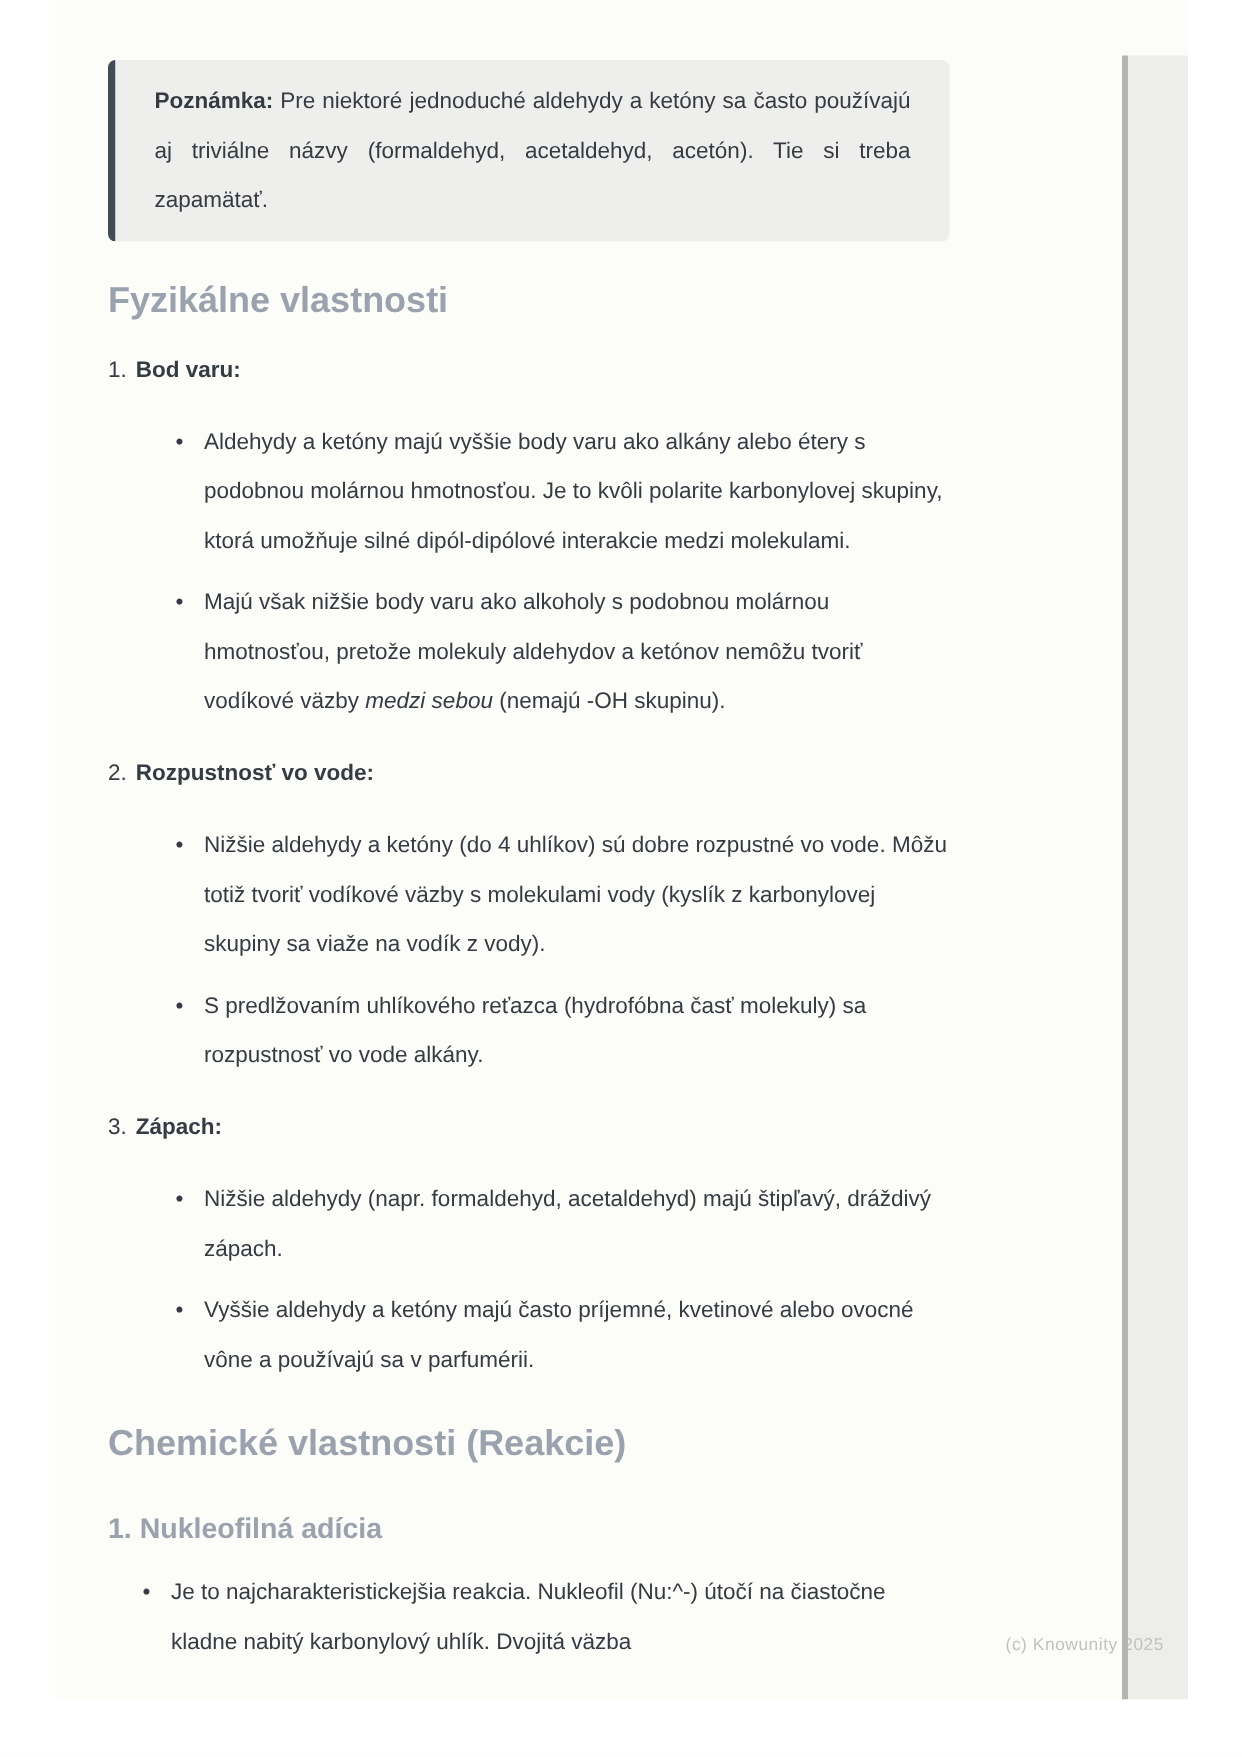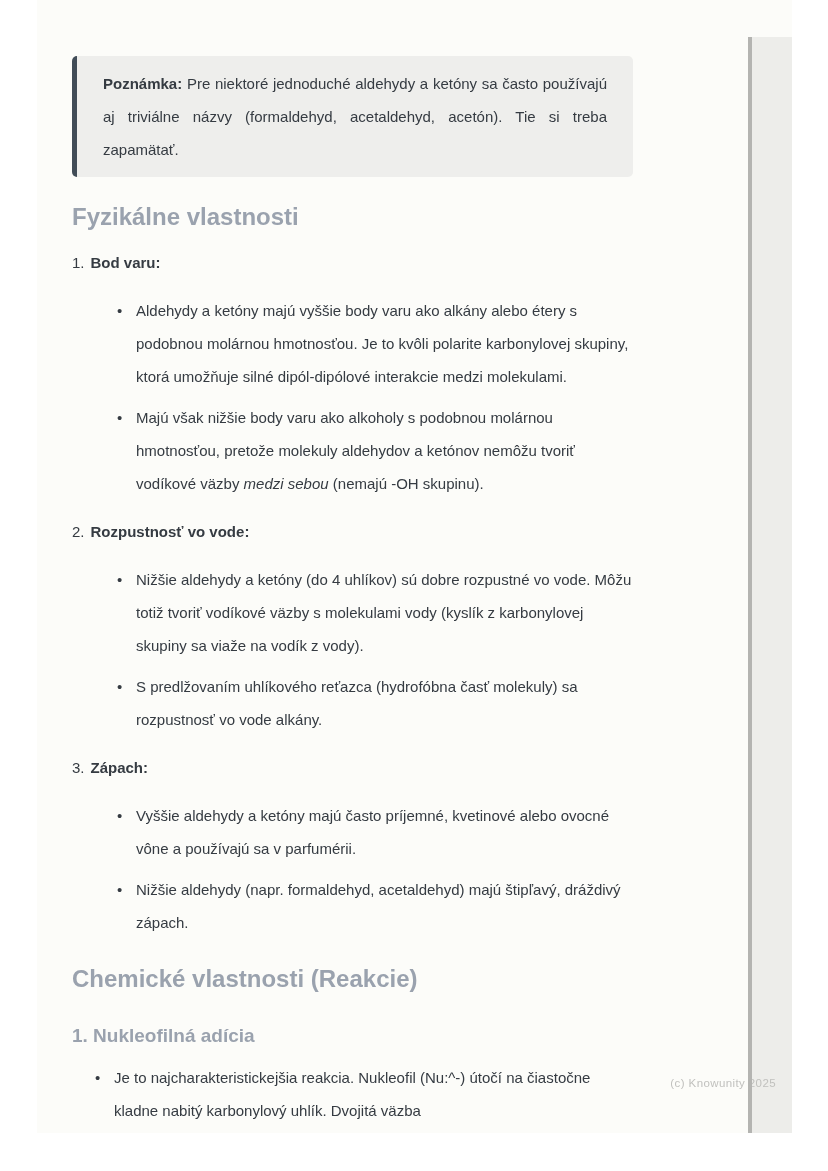--- a/index.html
+++ b/index.html
@@ -30,31 +30,31 @@
   .rail{
     position:absolute;top:37px;right:0;bottom:0;width:40px;
     background:var(--rail-bg);
   }
   .scroll-thumb{
     position:absolute;top:37px;right:40px;bottom:0;width:4px;
     background:var(--scrollbar);
     z-index:4;
   }
   .watermark{
-    position:absolute;right:16px;bottom:42px;
+    position:absolute;right:16px;bottom:28px;
     font-size:11.5px;line-height:1.2;
     color:var(--watermark);
     letter-spacing:.4px;
     z-index:3;
   }
   .content{
     position:relative;
     width:578px;
     margin-left:35px;
-    padding-top:56px;
+    padding-top:40px;
     z-index:1;
   }
   
   .note{
     width:561px;
     background:var(--note-bg);
     border-left:5px solid var(--note-border);
     border-radius:5px;
     padding:11px 26px;
     text-align:justify;
@@ -126,22 +126,22 @@
           <li><span>S predlžovaním uhlíkového reťazca (hydrofóbna časť molekuly) sa rozpustnosť vo vode alkány.</span></li>
         </ul>
       </div>
 
       <div class="oitem">
         <div class="oitem-head">
           <span class="num">3.</span>
           <strong>Zápach:</strong>
         </div>
         <ul class="bullets">
+          <li><span>Nižšie aldehydy (napr. formaldehyd, acetaldehyd) majú štipľavý, dráždivý zápach.</span></li>
           <li><span>Vyššie aldehydy a ketóny majú často príjemné, kvetinové alebo ovocné vône a používajú sa v parfumérii.</span></li>
-          <li><span>Nižšie aldehydy (napr. formaldehyd, acetaldehyd) majú štipľavý, dráždivý zápach.</span></li>
         </ul>
       </div>
 
     </div>
 
     <h2>Chemické vlastnosti (Reakcie)</h2>
 
 
     <h3>1. Nukleofilná adícia</h3>
 

